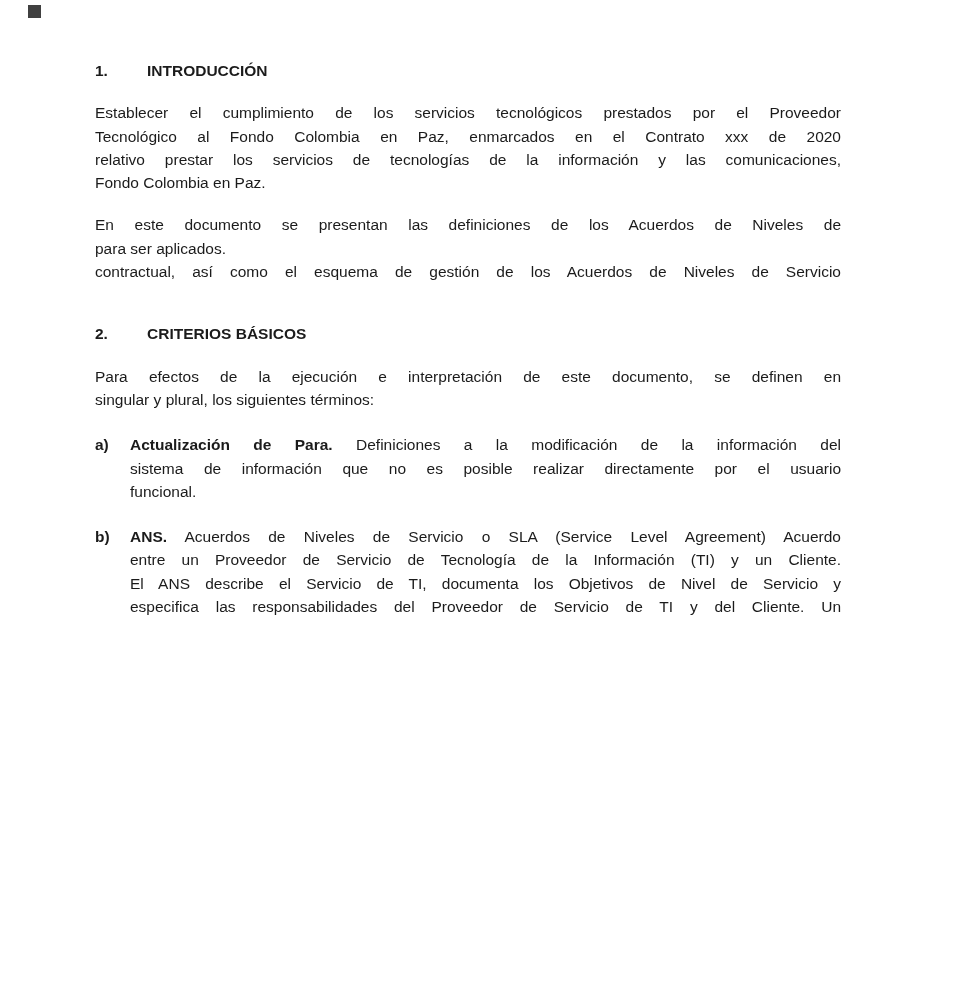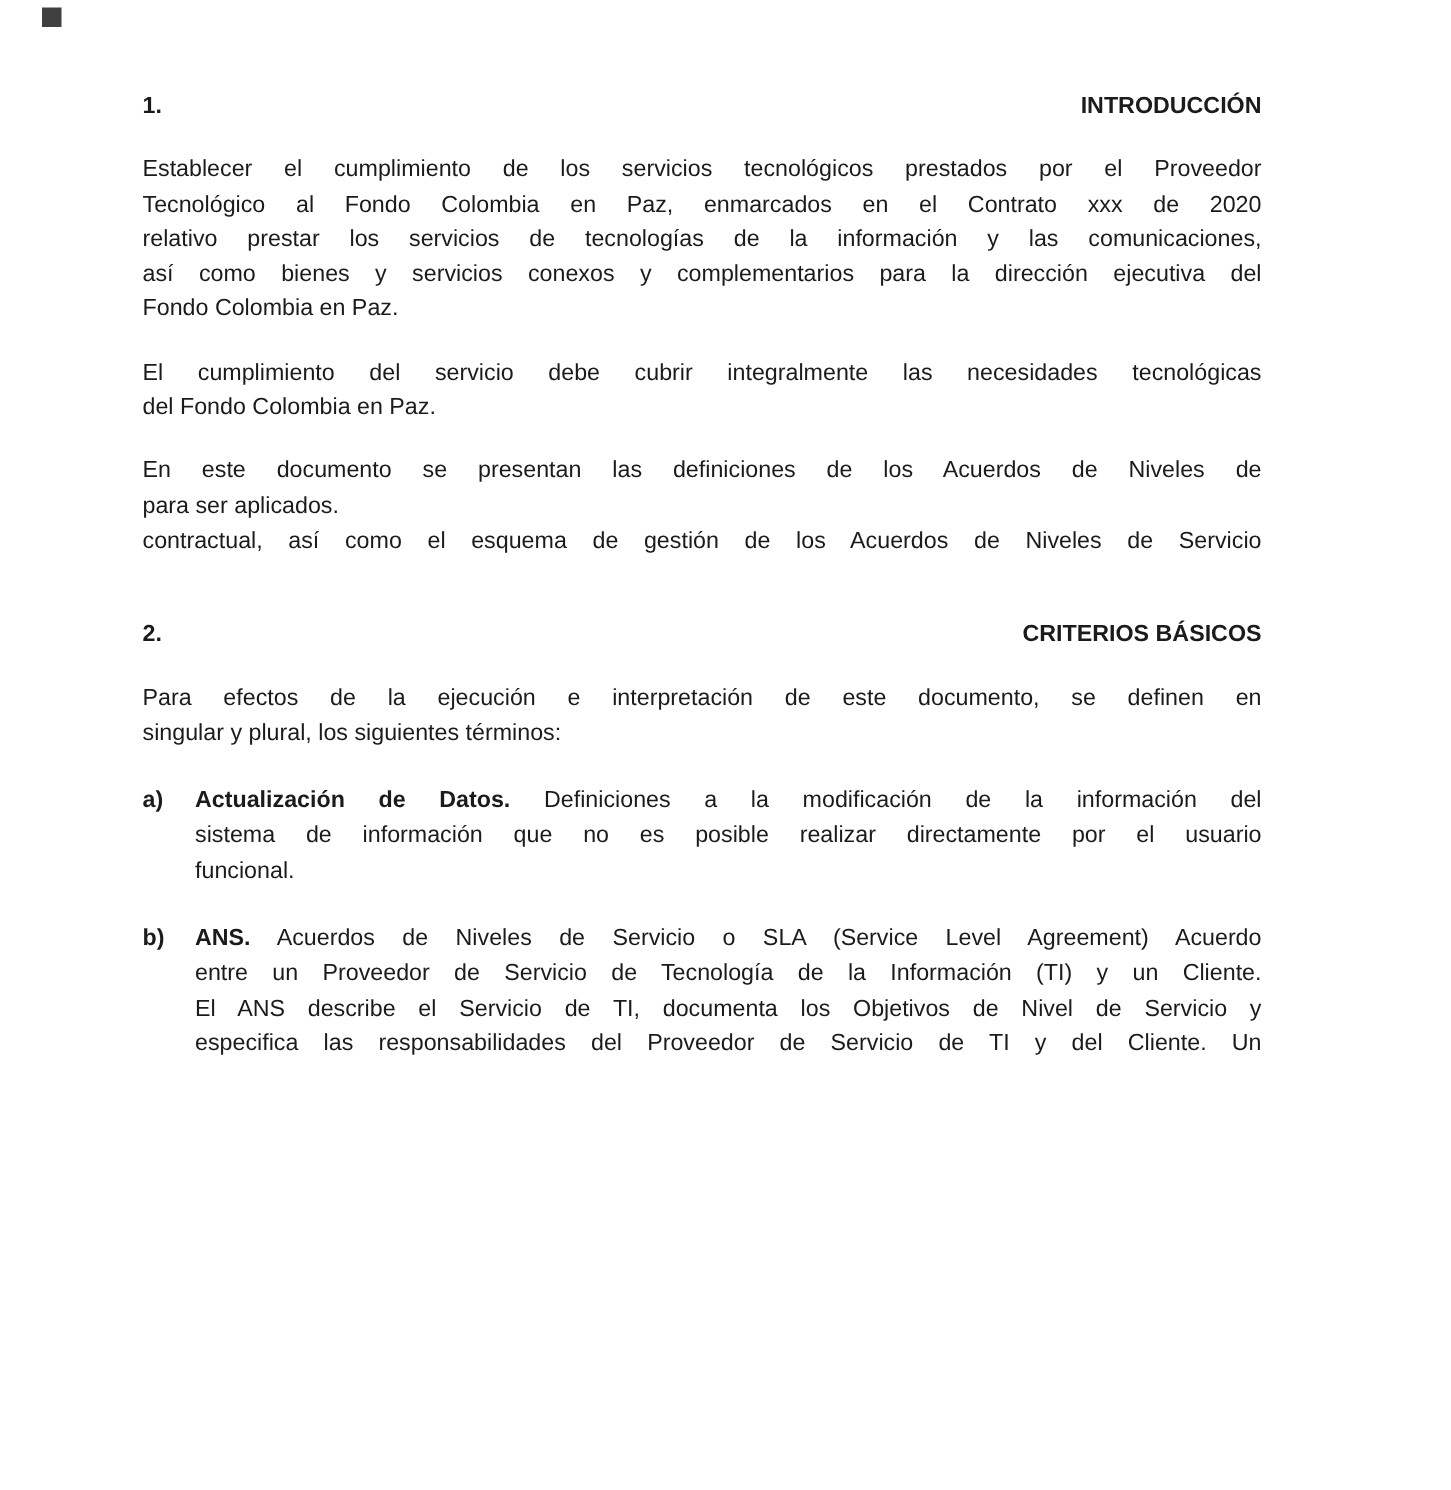--- a/index.html
+++ b/index.html
@@ -27,21 +27,21 @@
     width: 746px;
     font-size: 15.5px;
     line-height: 23.3px;
   }
   .block { margin-top: 19px; }
   .block:first-child { margin-top: 0; }
   .block.space-large { margin-top: 39px; }
   .block.list-item { margin-top: 22px; }
   .heading { font-weight: bold; display: flex; }
   .heading .hnum { flex: 0 0 52px; width: 52px; }
-  .heading .htitle { flex: 1 1 auto; text-align: right; }
+  .heading .htitle { flex: 1 1 auto; }
   .line {
     text-align: justify;
     text-align-last: justify;
     -moz-text-align-last: justify;
   }
   .line.last {
     text-align-last: left;
     -moz-text-align-last: left;
   }
   .list-item { position: relative; padding-left: 35px; }
@@ -60,44 +60,39 @@
   <div class="corner-mark"></div>
   <div class="content" id="doc-content">
       <div class="block heading h1">
         <span class="hnum">1.</span>
         <span class="htitle">INTRODUCCIÓN</span>
       </div>
       <div class="block para">
         <div class="line">Establecer el cumplimiento de los servicios tecnológicos prestados por el Proveedor</div>
         <div class="line">Tecnológico al Fondo Colombia en Paz, enmarcados en el Contrato xxx de 2020</div>
         <div class="line">relativo prestar los servicios de tecnologías de la información y las comunicaciones,</div>
-        <div class="line">así como bienes y servicios conexos y complementarios para la dirección ejecutiva del</div>
         <div class="line last">Fondo Colombia en Paz.</div>
-      </div>
-      <div class="block para">
-        <div class="line">El cumplimiento del servicio debe cubrir integralmente las necesidades tecnológicas</div>
-        <div class="line last">del Fondo Colombia en Paz.</div>
       </div>
       <div class="block para">
         <div class="line">En este documento se presentan las definiciones de los Acuerdos de Niveles de</div>
         <div class="line last">para ser aplicados.</div>
         <div class="line">contractual, así como el esquema de gestión de los Acuerdos de Niveles de Servicio</div>
       </div>
       <div class="block heading h1 space-large">
         <span class="hnum">2.</span>
         <span class="htitle">CRITERIOS BÁSICOS</span>
       </div>
       <div class="block para">
         <div class="line">Para efectos de la ejecución e interpretación de este documento, se definen en</div>
         <div class="line last">singular y plural, los siguientes términos:</div>
       </div>
       <div class="block list-item">
         <span class="marker">a)</span>
         <div class="li-body">
-          <div class="line"><span class="lead">Actualización de Datos.</span><span> Definiciones a la modificación de la información del</span></div>
+          <div class="line"><span class="lead">Actualización de Para.</span><span> Definiciones a la modificación de la información del</span></div>
           <div class="line">sistema de información que no es posible realizar directamente por el usuario</div>
           <div class="line last">funcional.</div>
         </div>
       </div>
       <div class="block list-item">
         <span class="marker">b)</span>
         <div class="li-body">
           <div class="line"><span class="lead">ANS.</span><span> Acuerdos de Niveles de Servicio o SLA (Service Level Agreement) Acuerdo</span></div>
           <div class="line">entre un Proveedor de Servicio de Tecnología de la Información (TI) y un Cliente.</div>
           <div class="line">El ANS describe el Servicio de TI, documenta los Objetivos de Nivel de Servicio y</div>

